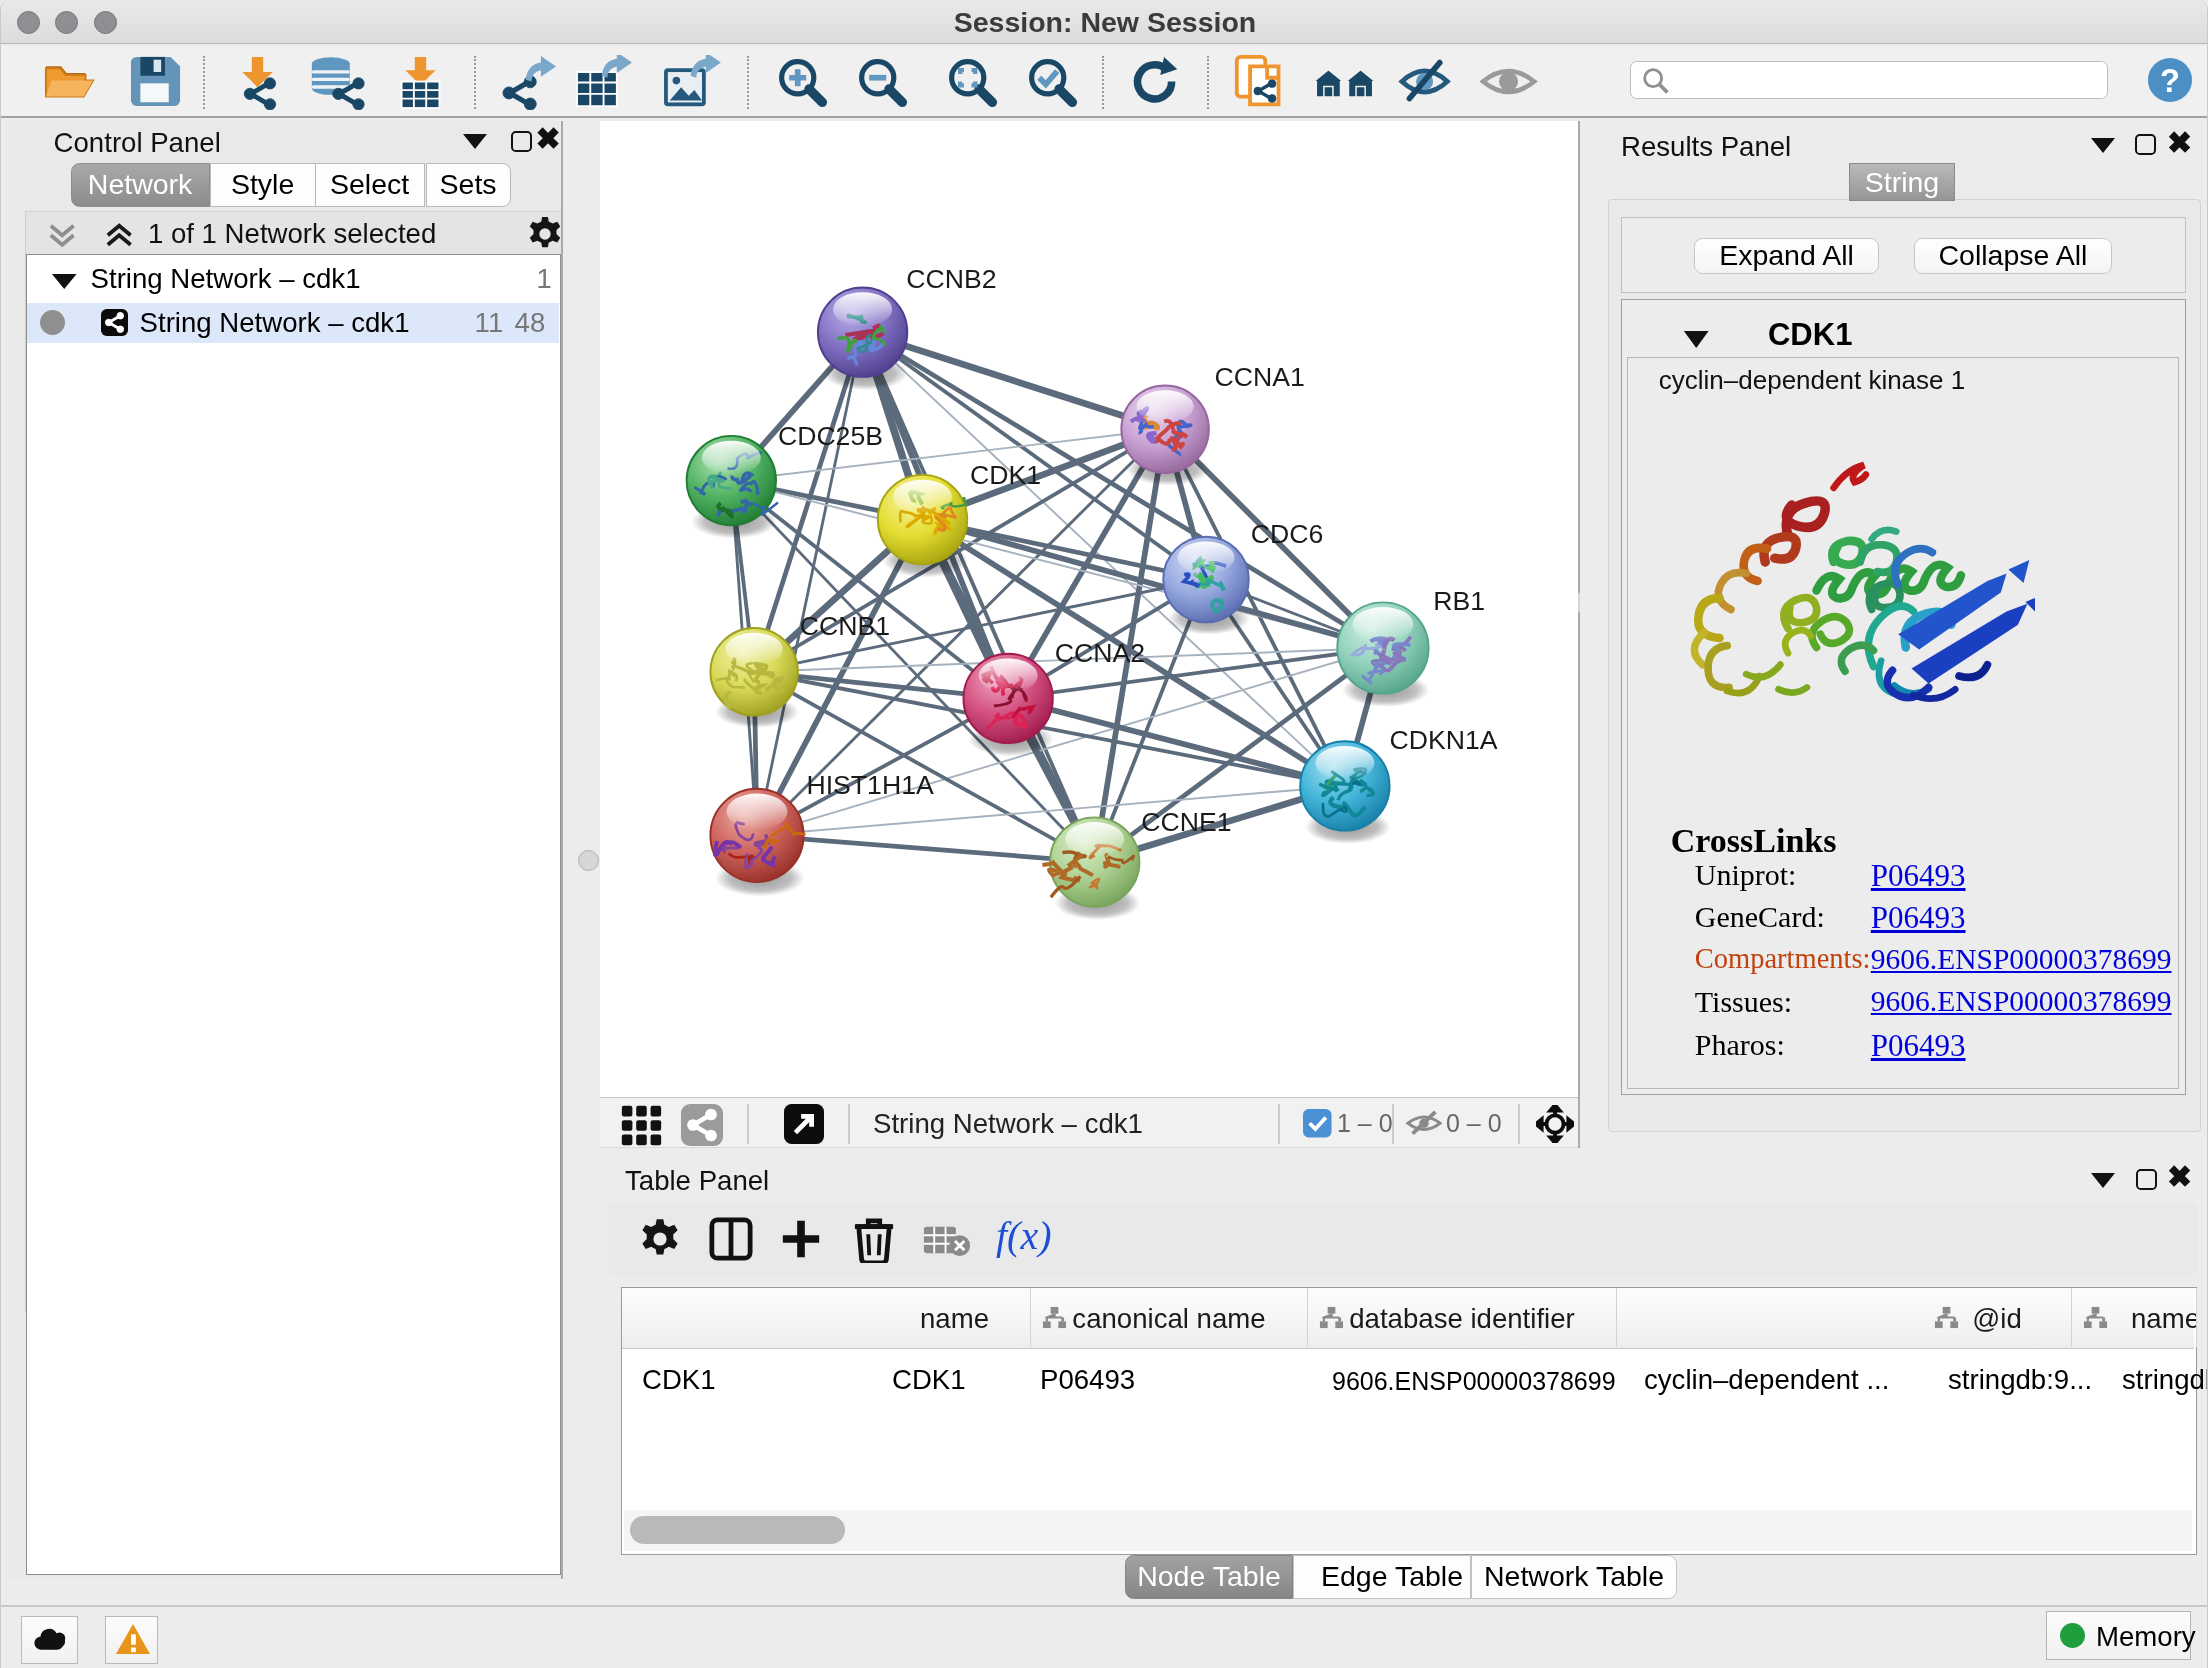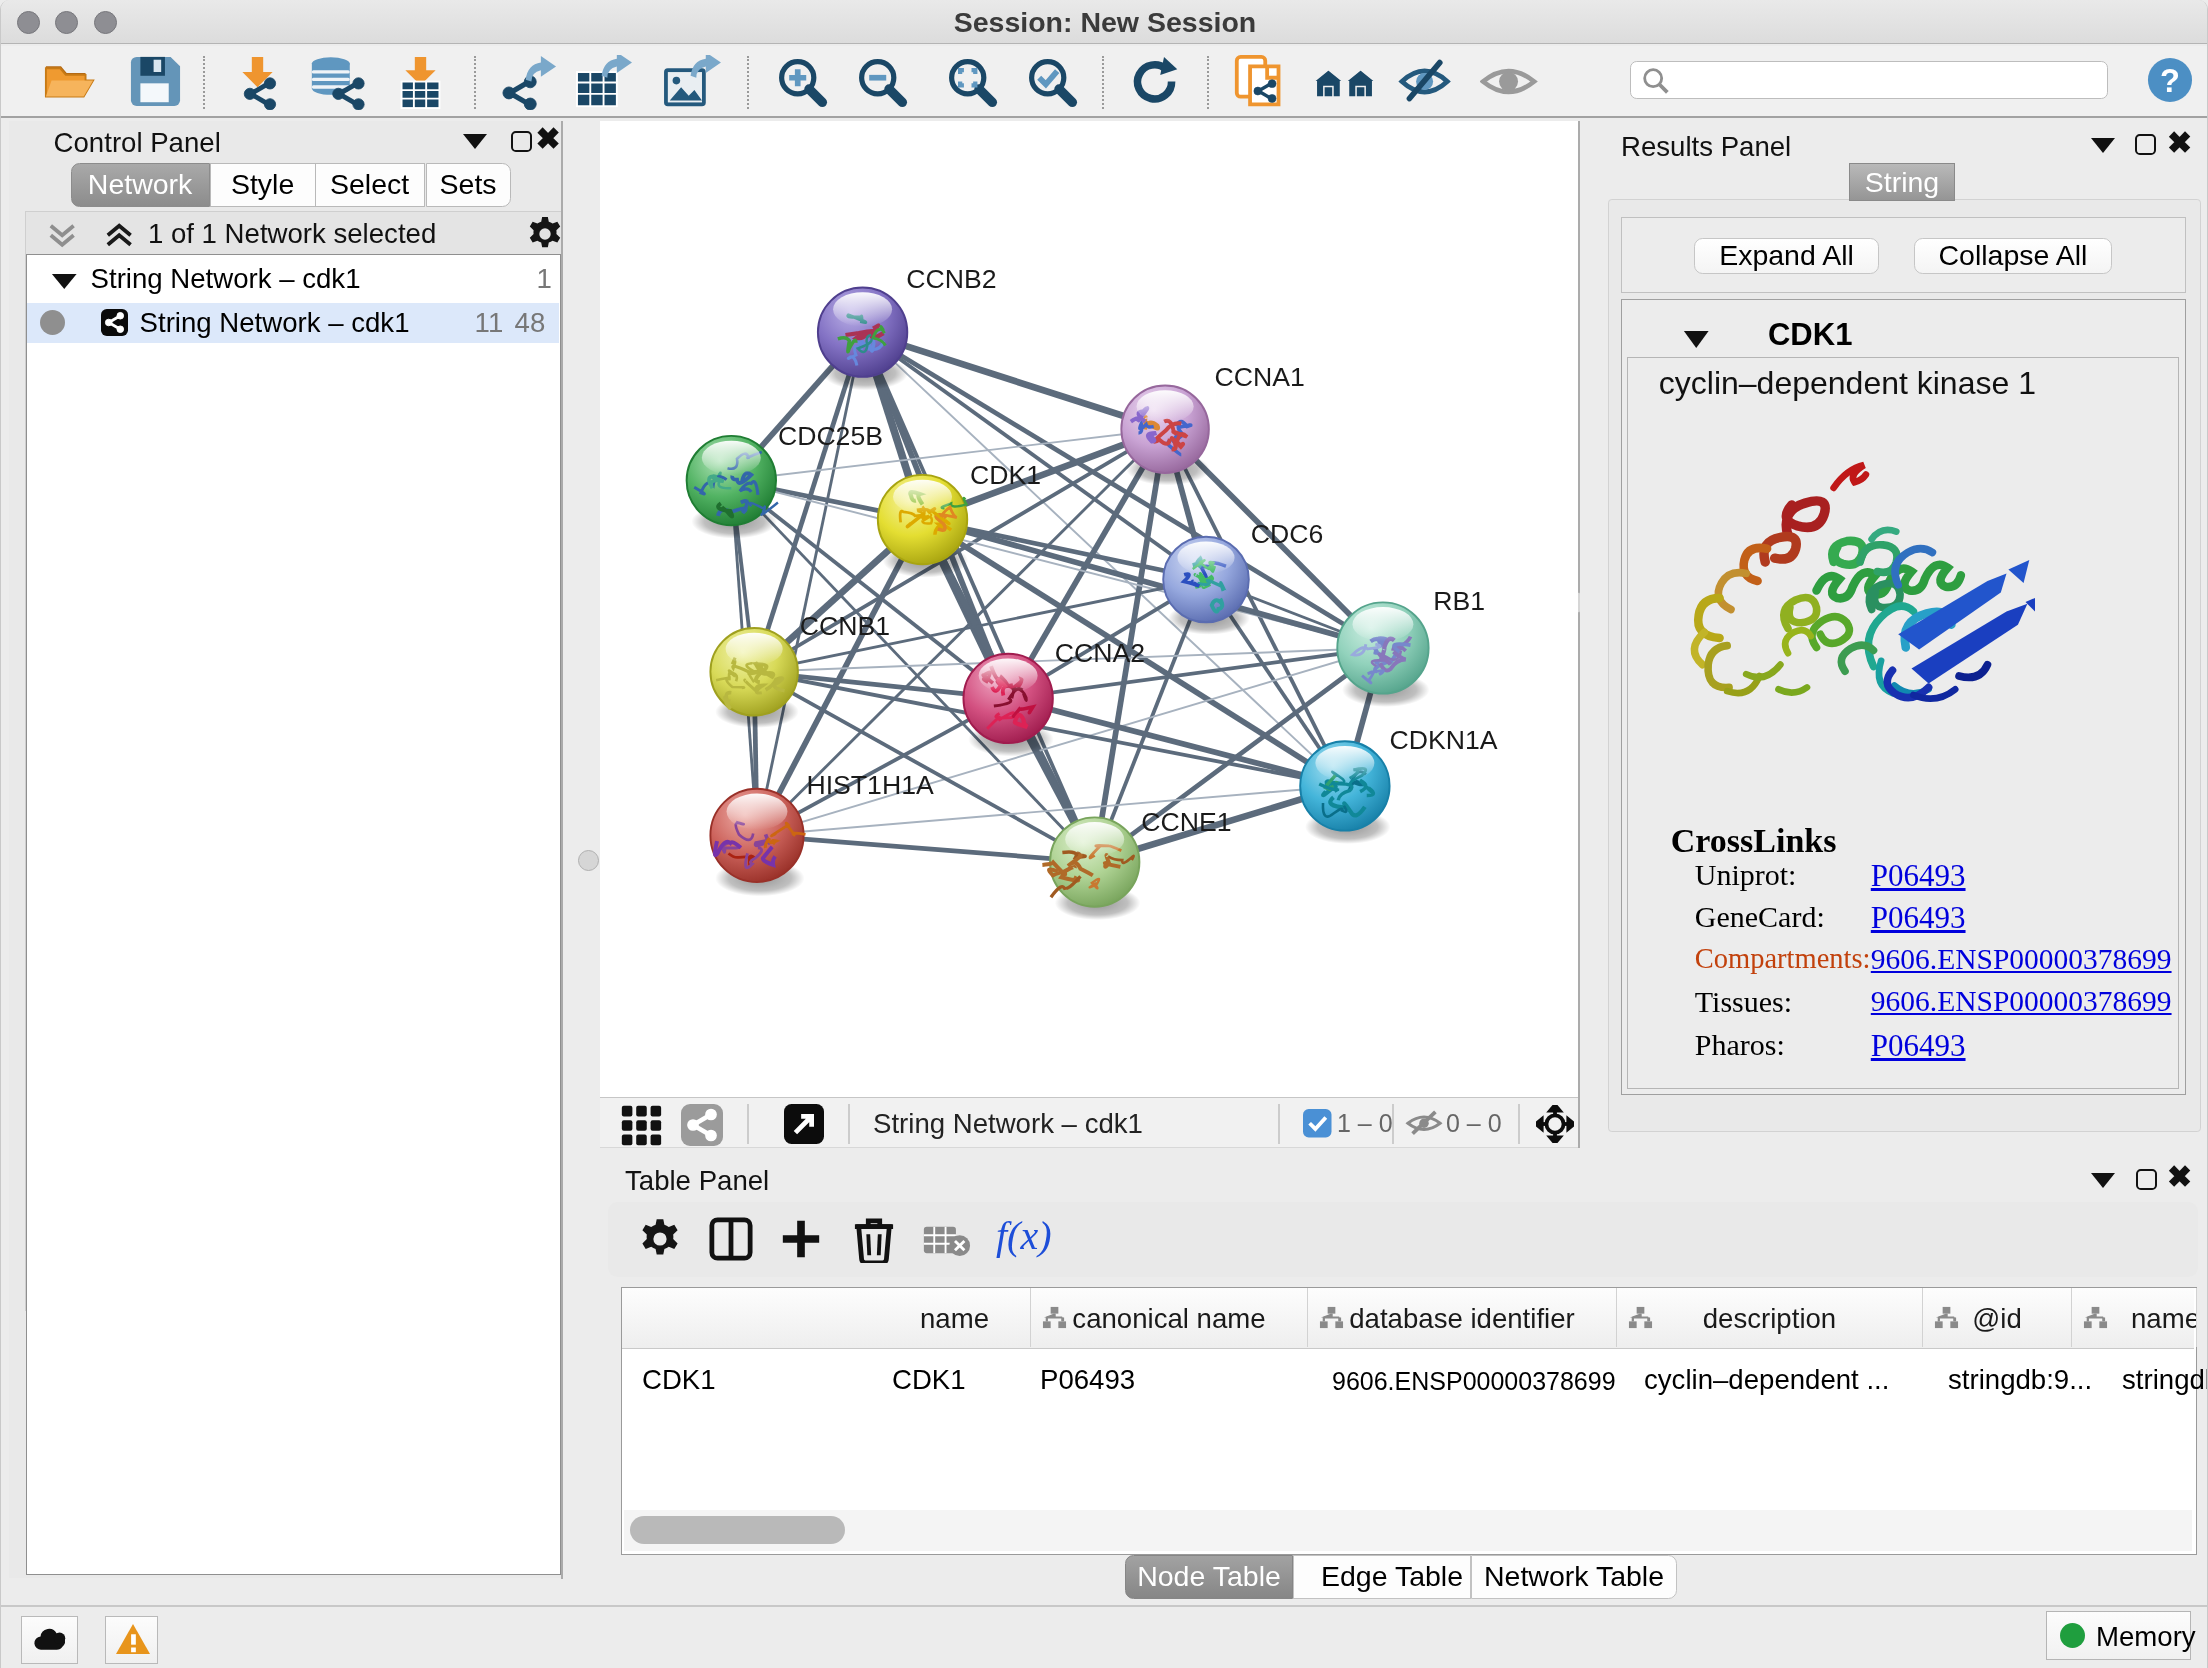--- a/index.html
+++ b/index.html
@@ -592,21 +592,21 @@
         <div id="rbox1">
           <div class="btn" style="left:72px;width:185px">Expand All</div>
           <div class="btn" style="left:292px;width:198px">Collapse All</div>
         </div>
         <div id="rbox2">
           <svg class="abs" style="left:60px;top:28.5px" width="28.5" height="21" viewBox="0 0 30 22">
             <path d="M2 2 h26 L15 20 Z" fill="#111"></path>
           </svg>
           <div class="abs" style="left:146px;top:17px;width:190px;font-size:31px;font-weight:bold;color:#000">CDK1</div>
           <div id="rbox2i">
-            <div class="abs" style="left:31px;top:6.7px;font-size:32px;color:#111">cyclin–dependent kinase 1</div>
+            <div class="abs" style="left:31px;top:6.7px;font-size:26px;color:#111">cyclin–dependent kinase 1</div>
             <svg class="abs" style="left:46px;top:90px" width="361" height="285" viewBox="0 0 380 300">
               <path d="M168 42 q14 -20 32 -24 q-16 10 -10 18 q8 -2 12 -8" fill="none" stroke="#c01818" stroke-width="7" stroke-linecap="round"></path>
               <path d="M120 92 q-8 -26 18 -34 q26 -8 20 12 q-6 18 -28 12 q-20 -6 -6 -22" fill="none" stroke="#a82020" stroke-width="10" stroke-linecap="round"></path>
               <path d="M96 120 q-6 -22 16 -26 q20 -4 16 12 q-4 14 -22 10" fill="none" stroke="#b03a1e" stroke-width="10" stroke-linecap="round"></path>
               <path d="M88 140 q-18 -4 -14 -22 q4 -16 24 -12" fill="none" stroke="#c26018" stroke-width="9" stroke-linecap="round"></path>
               <path d="M60 170 q-20 -10 -10 -28 q8 -14 26 -10" fill="none" stroke="#c29030" stroke-width="8" stroke-linecap="round"></path>
               <path d="M48 200 q-26 -2 -22 -24 q3 -18 22 -18" fill="none" stroke="#b8a818" stroke-width="9" stroke-linecap="round"></path>
               <path d="M30 228 q-18 -16 2 -34" fill="none" stroke="#c2b428" stroke-width="8" stroke-linecap="round"></path>
               <path d="M58 252 q-24 2 -22 -24 q2 -18 20 -20" fill="none" stroke="#a8a020" stroke-width="8" stroke-linecap="round"></path>
               <path d="M90 240 q-10 24 -34 16" fill="none" stroke="#98a018" stroke-width="7" stroke-linecap="round"></path>
@@ -711,32 +711,20 @@
               <g fill="#8a8a8a">
                 <rect x="9" y="2" width="8" height="7"></rect>
                 <rect x="1" y="17" width="8" height="7"></rect>
                 <rect x="17" y="17" width="8" height="7"></rect>
                 <path d="M12 9 h2 v4 h-8 v4 h-2 v-4 h-2 z M13 13 h8 v4 h2 v-4 h-2 z"></path>
               </g>
               <path d="M13 9 v4 M5 13 h16 M5 13 v4 M21 13 v4" stroke="#8a8a8a" stroke-width="2" fill="none"></path>
             </svg>
             <div class="thtext">database identifier</div>
           </div>
-          <div class="th" style="left:995px;width:306px">
-            <svg class="abs" style="left:11.4px;top:17px" width="25" height="25" viewBox="0 0 26 26">
-              <g fill="#8a8a8a">
-                <rect x="9" y="2" width="8" height="7"></rect>
-                <rect x="1" y="17" width="8" height="7"></rect>
-                <rect x="17" y="17" width="8" height="7"></rect>
-                <path d="M12 9 h2 v4 h-8 v4 h-2 v-4 h-2 z M13 13 h8 v4 h2 v-4 h-2 z"></path>
-              </g>
-              <path d="M13 9 v4 M5 13 h16 M5 13 v4 M21 13 v4" stroke="#8a8a8a" stroke-width="2" fill="none"></path>
-            </svg>
-            <div class="thtext">description</div>
-          </div>
           <div class="th" style="left:1301px;width:149px">
             <svg class="abs" style="left:11.4px;top:17px" width="25" height="25" viewBox="0 0 26 26">
               <g fill="#8a8a8a">
                 <rect x="9" y="2" width="8" height="7"></rect>
                 <rect x="1" y="17" width="8" height="7"></rect>
                 <rect x="17" y="17" width="8" height="7"></rect>
                 <path d="M12 9 h2 v4 h-8 v4 h-2 v-4 h-2 z M13 13 h8 v4 h2 v-4 h-2 z"></path>
               </g>
               <path d="M13 9 v4 M5 13 h16 M5 13 v4 M21 13 v4" stroke="#8a8a8a" stroke-width="2" fill="none"></path>
             </svg>

